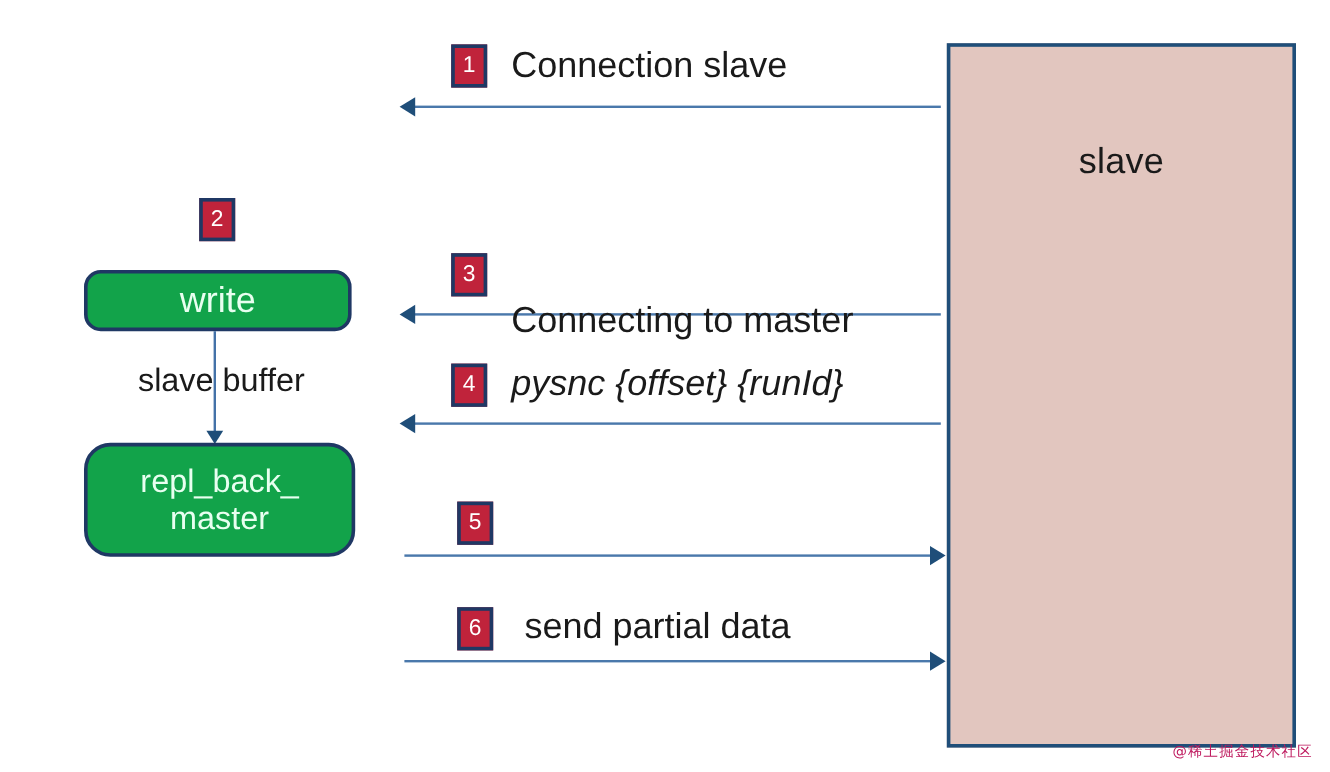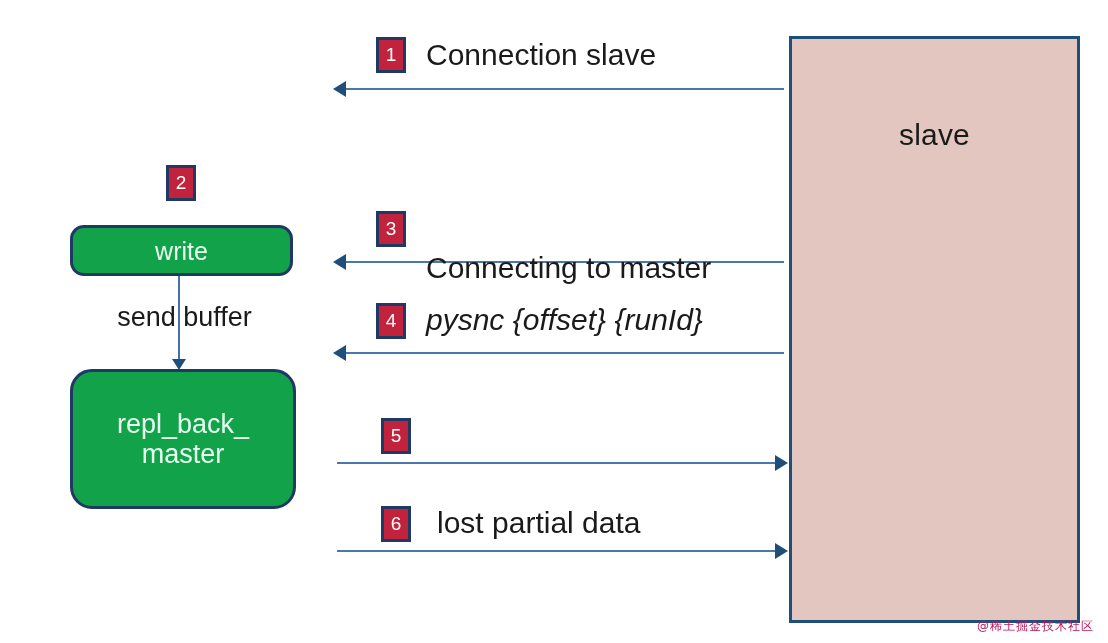--- a/index.html
+++ b/index.html
@@ -51,24 +51,24 @@
     display: flex;
     align-items: center;
     justify-content: center;
     color: #e8fff0;
     font-family: "Liberation Sans", sans-serif;
     text-align: center;
     line-height: 1.12;
   }
   #write-box {
     left: 70px; top: 225px; width: 223px; height: 51px;
-    font-size: 25px;
+    font-size: 30px;
   }
   #repl-box {
-    left: 70px; top: 369px; width: 226px; height: 140px;
+    left: 70px; top: 369px; width: 226px; height: 95px;
     font-size: 27px;
     border-radius: 22px;
   }
 
   
   #send-buffer-arrow {
     position: absolute;
     left: 178px;
     top: 276px;
     width: 2px;
@@ -155,21 +155,21 @@
 <body>
 
 <div id="canvas">
 
 
   <div class="badge" style="left:166px; top:165px;">2</div>
 
   <div class="green-box" id="write-box">write</div>
 
   <div id="send-buffer-arrow"></div>
-  <div id="send-buffer-label">send buffer</div>
+  <div id="send-buffer-label">slave buffer</div>
 
   <div class="green-box" id="repl-box">
     <span>
       <span>repl_back_</span><br>
       <span>master</span>
     </span>
   </div>
 
   <div class="participant" id="slave-box">
     <div class="participant-label" id="slave-label">slave</div>
@@ -190,17 +190,17 @@
   <div class="badge" style="left:376px; top:303px;">4</div>
   <div class="msg-label" style="left:426px; top:303px;font-style:italic;">pysnc {offset} {runId}</div>
 
   <div class="msg-line" style="left:337px; top:462px; width:447px;"></div>
   <div class="arrow-head right" style="left:775px; top:455px;"></div>
   <div class="badge" style="left:381px; top:418px;">5</div>
 
   <div class="msg-line" style="left:337px; top:550px; width:447px;"></div>
   <div class="arrow-head right" style="left:775px; top:543px;"></div>
   <div class="badge" style="left:381px; top:506px;">6</div>
-  <div class="msg-label" style="left:437px; top:506px;">lost partial data</div>
+  <div class="msg-label" style="left:437px; top:506px;">send partial data</div>
 
   <div id="watermark">@稀土掘金技术社区</div>
 
 </div>
 
 </body></html>

